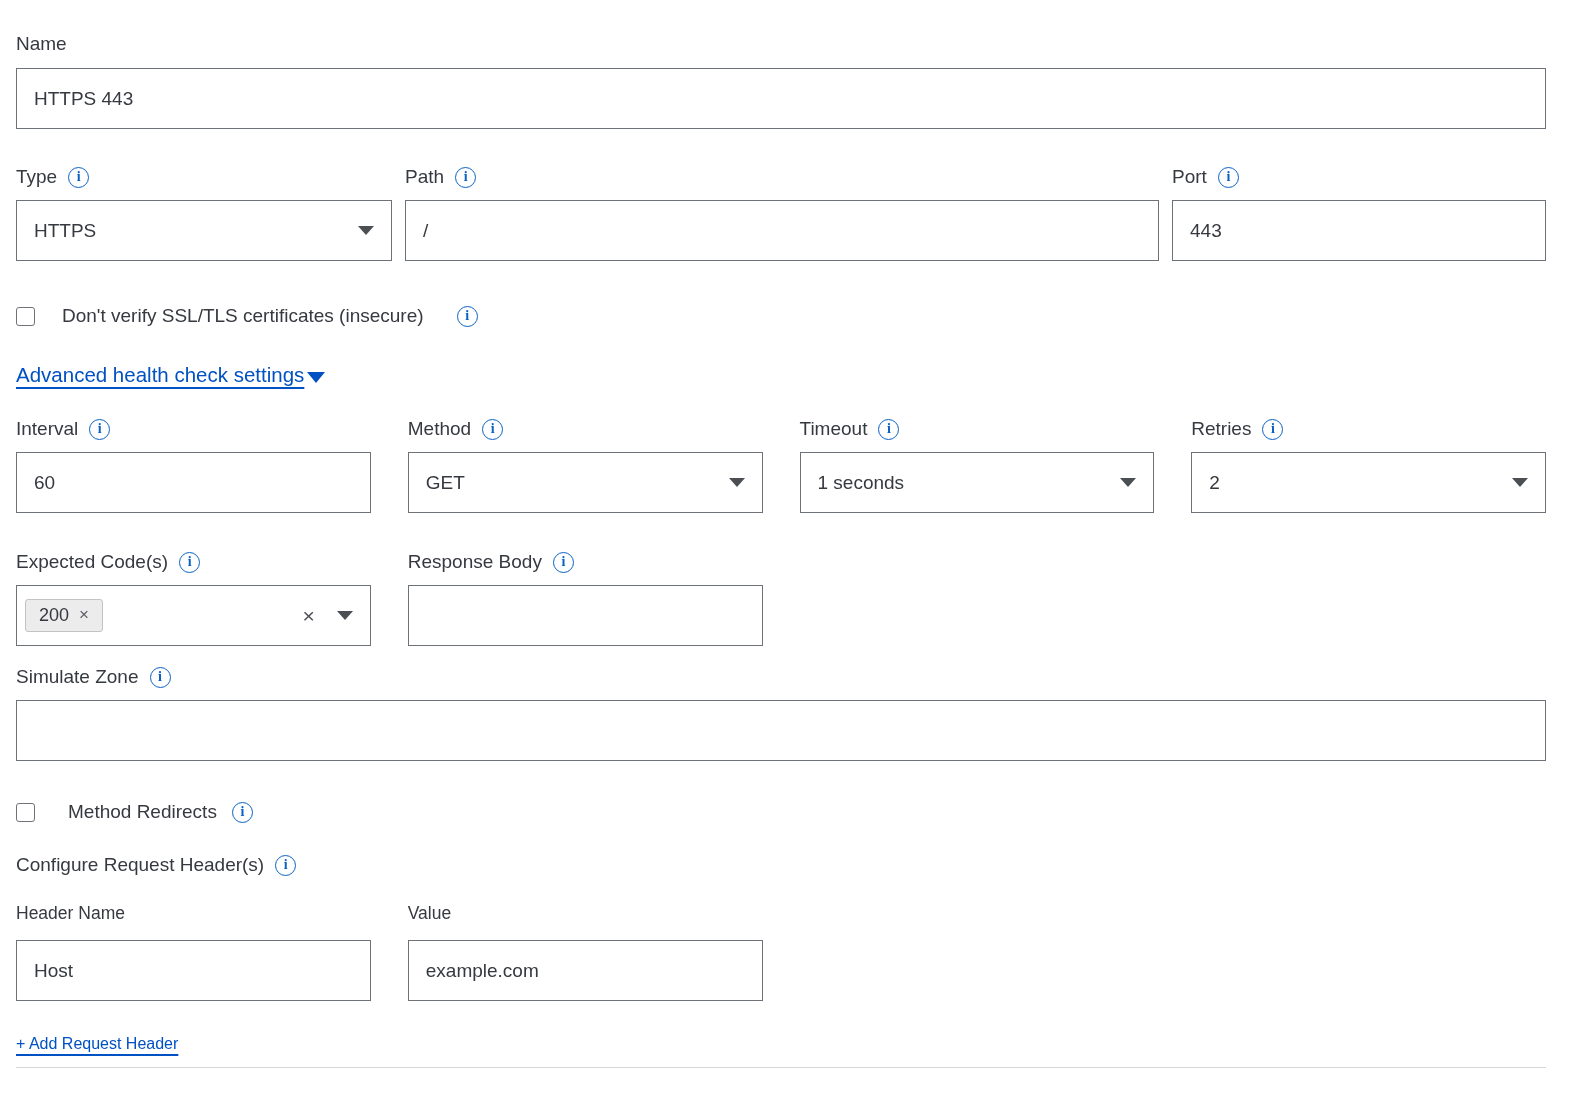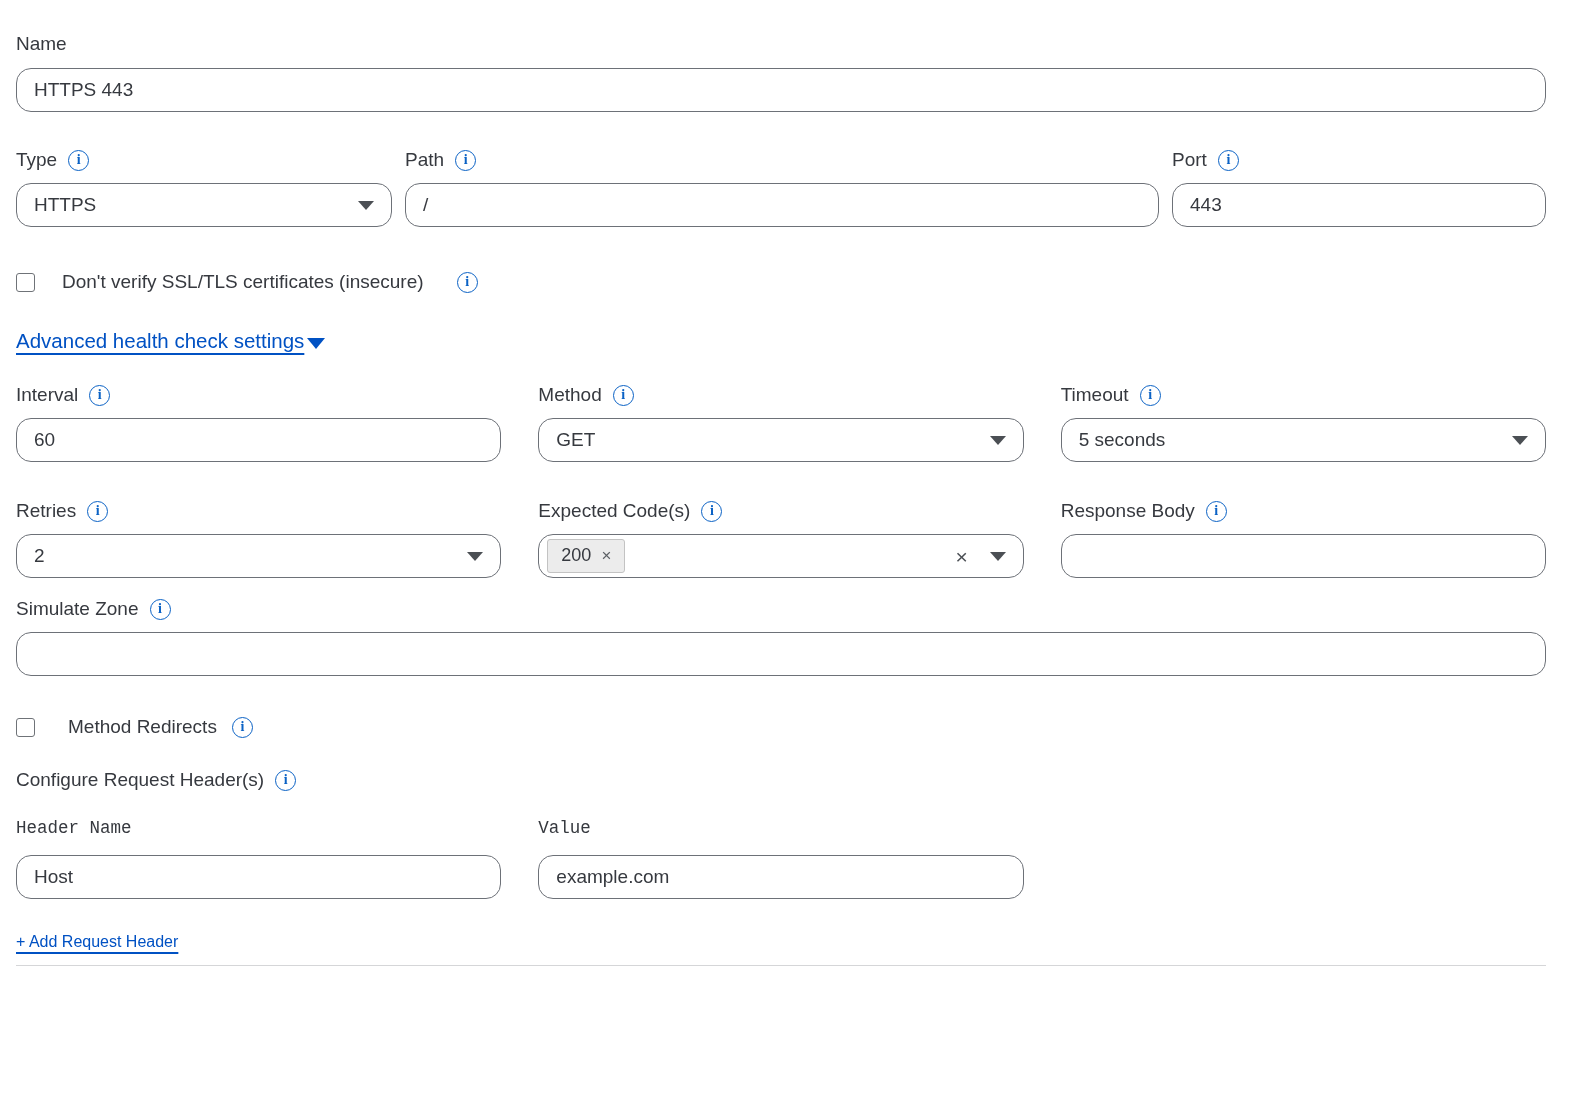--- a/index.html
+++ b/index.html
@@ -23,44 +23,43 @@
     font-size: 19px;
     color: #36393f;
     margin-bottom: 11px;
     line-height: 24px;
   }
   .sub-label {
     font-size: 17.5px;
     color: #36393f;
     margin-bottom: 16px;
     line-height: 22px;
-    font-family: Liberation Mono, monospace;
   }
   
   .info {
     width: 21px; height: 21px;
     border: 1.6px solid #0b62c5;
     border-radius: 50%;
     color: #0b62c5;
     display: inline-flex;
     align-items: center;
     justify-content: center;
     font-family: "Liberation Serif", serif;
     font-size: 14px;
     font-weight: 600;
     flex: 0 0 auto;
     cursor: pointer;
     line-height: 1;
   }
   
   .field, input.field {
     width: 100%;
-    height: 44px;
+    height: 61px;
     border: 1.5px solid #6d7178;
-    border-radius: 15px;
+    border-radius: 0;
     font-family: "Liberation Sans", sans-serif;
     font-size: 19px;
     color: #36393f;
     padding: 0 17px;
     background: #ffffff;
     display: flex;
     align-items: center;
     outline: none;
   }
   input.field { display: block; line-height: 46px; }
@@ -75,21 +74,21 @@
   }
   
   .row-3col {
     display: grid;
     grid-template-columns: 376fr 754fr 374fr;
     gap: 13px;
     margin-top: 36px;
   }
   .row-2col {
     display: grid;
-    grid-template-columns: 1fr 1fr 1fr;
+    grid-template-columns: 1fr 1fr 1fr 1fr;
     column-gap: 14px;
     row-gap: 18px;
     gap: 37px;
   }
   
   .check-row {
     display: flex;
     align-items: center;
     font-size: 19px;
     gap: 27px;
@@ -226,21 +225,21 @@
         <span class="caret"></span>
       </div>
     </div>
 
     <div>
       <div class="label-row">
         <span>Timeout</span>
         <span class="info">i</span>
       </div>
       <div class="field select">
-        <span>5 seconds</span>
+        <span>1 seconds</span>
         <span class="caret"></span>
       </div>
     </div>
     <div>
       <div class="label-row">
         <span>Retries</span>
         <span class="info">i</span>
       </div>
       <div class="field select">
         <span>2</span>

